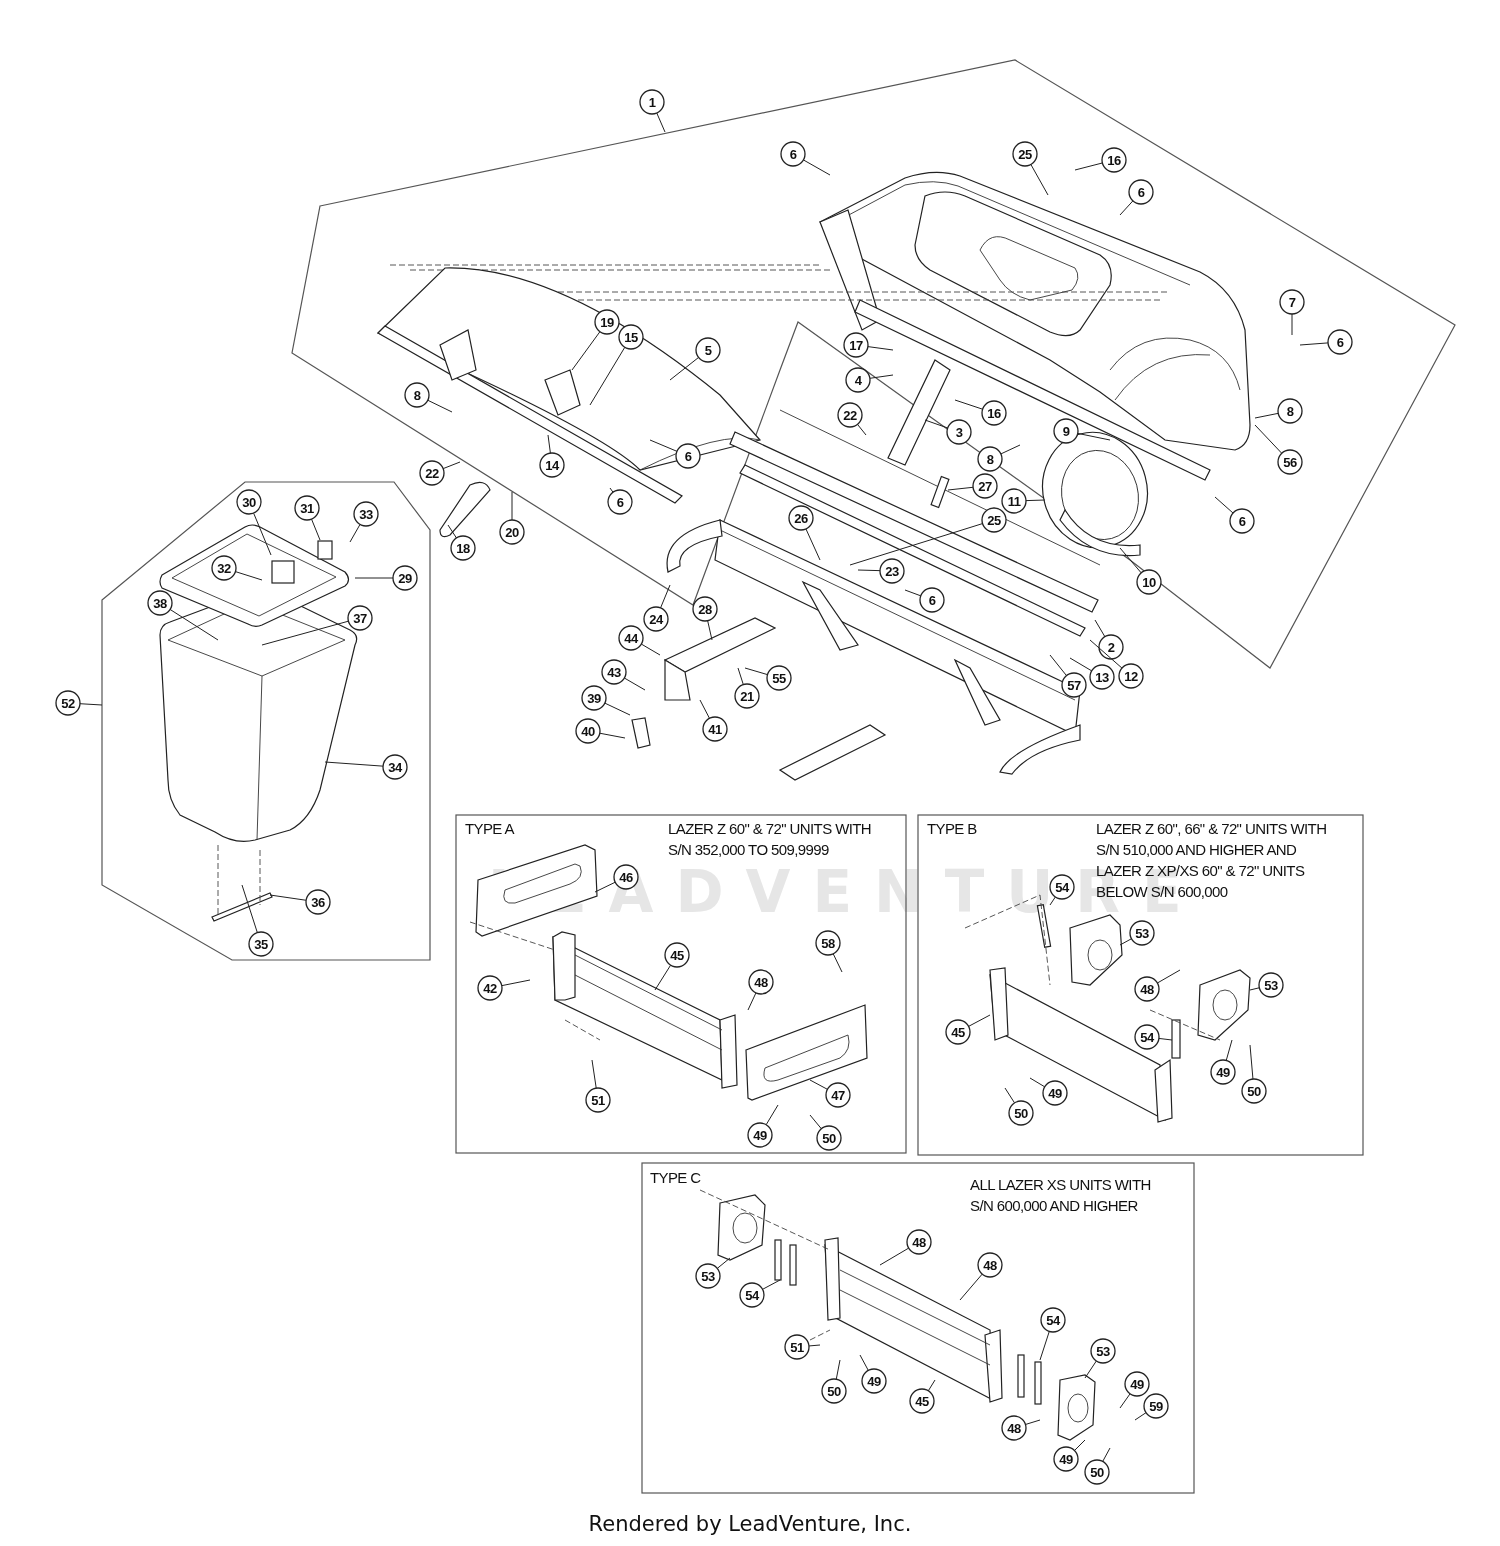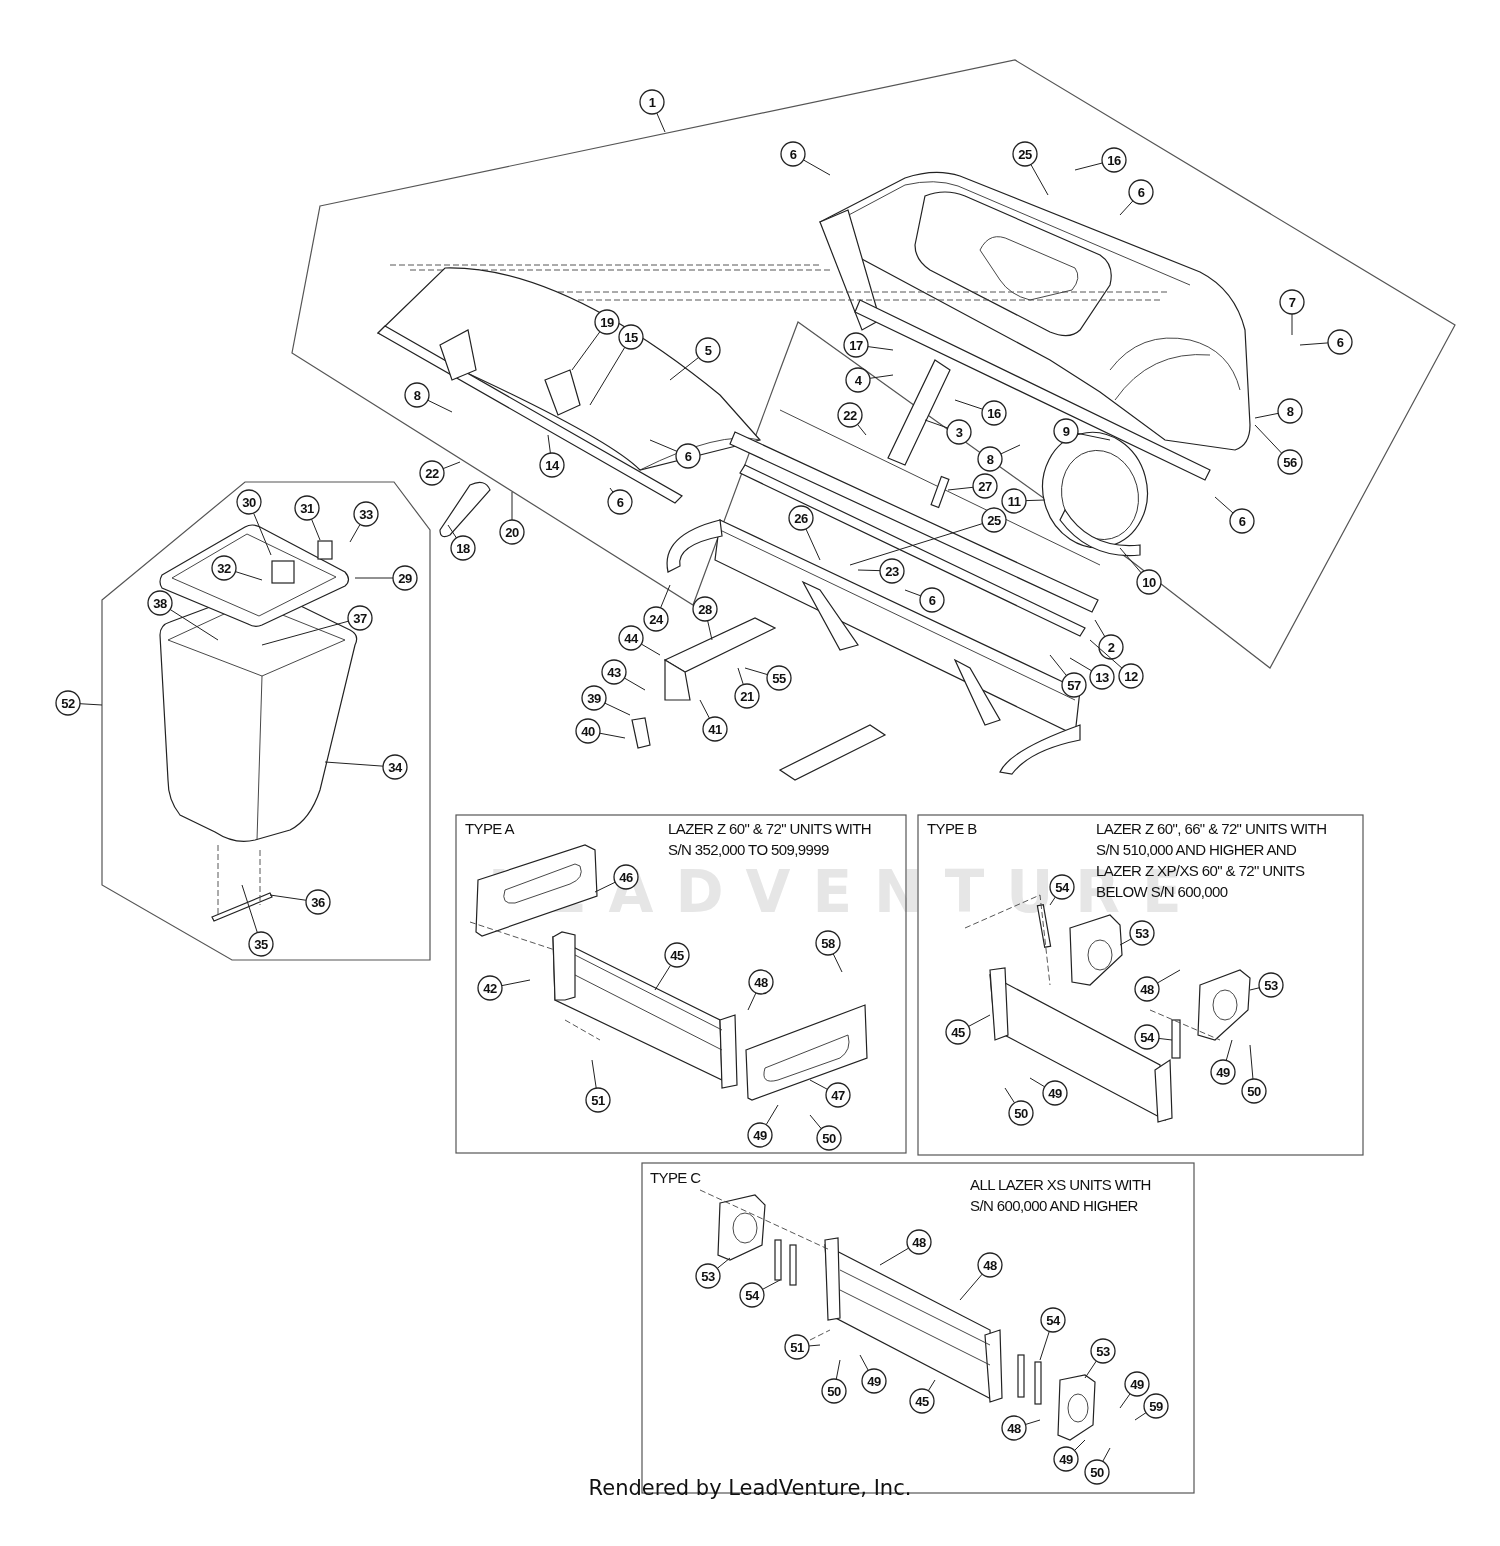--- a/index.html
+++ b/index.html
@@ -10,21 +10,21 @@
   .dash { stroke: #444; stroke-width: 0.9; fill: none; stroke-dasharray: 6 3; }
   .part { stroke: #222; stroke-width: 1.2; fill: #fff; }
   .callout circle { fill: #fff; stroke: #222; stroke-width: 1.3; }
   .callout text { font-family: "Liberation Sans", sans-serif; font-size: 13px; font-weight: bold;
                   fill: #111; text-anchor: middle; dominant-baseline: central; letter-spacing: -0.5px; }
   .leader { stroke: #222; stroke-width: 1; fill: none; }
   .frame { stroke: #555; stroke-width: 1.2; fill: none; }
   .box-label { font-family: "Liberation Sans", sans-serif; font-size: 15px; fill: #111; letter-spacing: -0.6px; }
   .watermark { font-family: "DejaVu Sans", sans-serif; font-size: 58px; font-weight: bold;
                fill: #e6e6e6; letter-spacing: 22px; }
-  .footer { position: absolute; left: 0; width: 1500px; top: 1476px; text-align: center;
+  .footer { position: absolute; left: 0; width: 1500px; top: 1512px; text-align: center;
             font-family: "DejaVu Sans", sans-serif; font-size: 21px; color: #111; }
 </style>
 </head>
 <body>
 
 <svg id="diagram" viewBox="0 0 1500 1546" xmlns="http://www.w3.org/2000/svg">
 
   <text class="watermark" x="488" y="912">LEADVENTURE</text>
 
   <polygon class="frame" points="320,206 1015,60 1455,325 1270,668 1130,560 798,322 780,370 693,605 292,353"></polygon>

